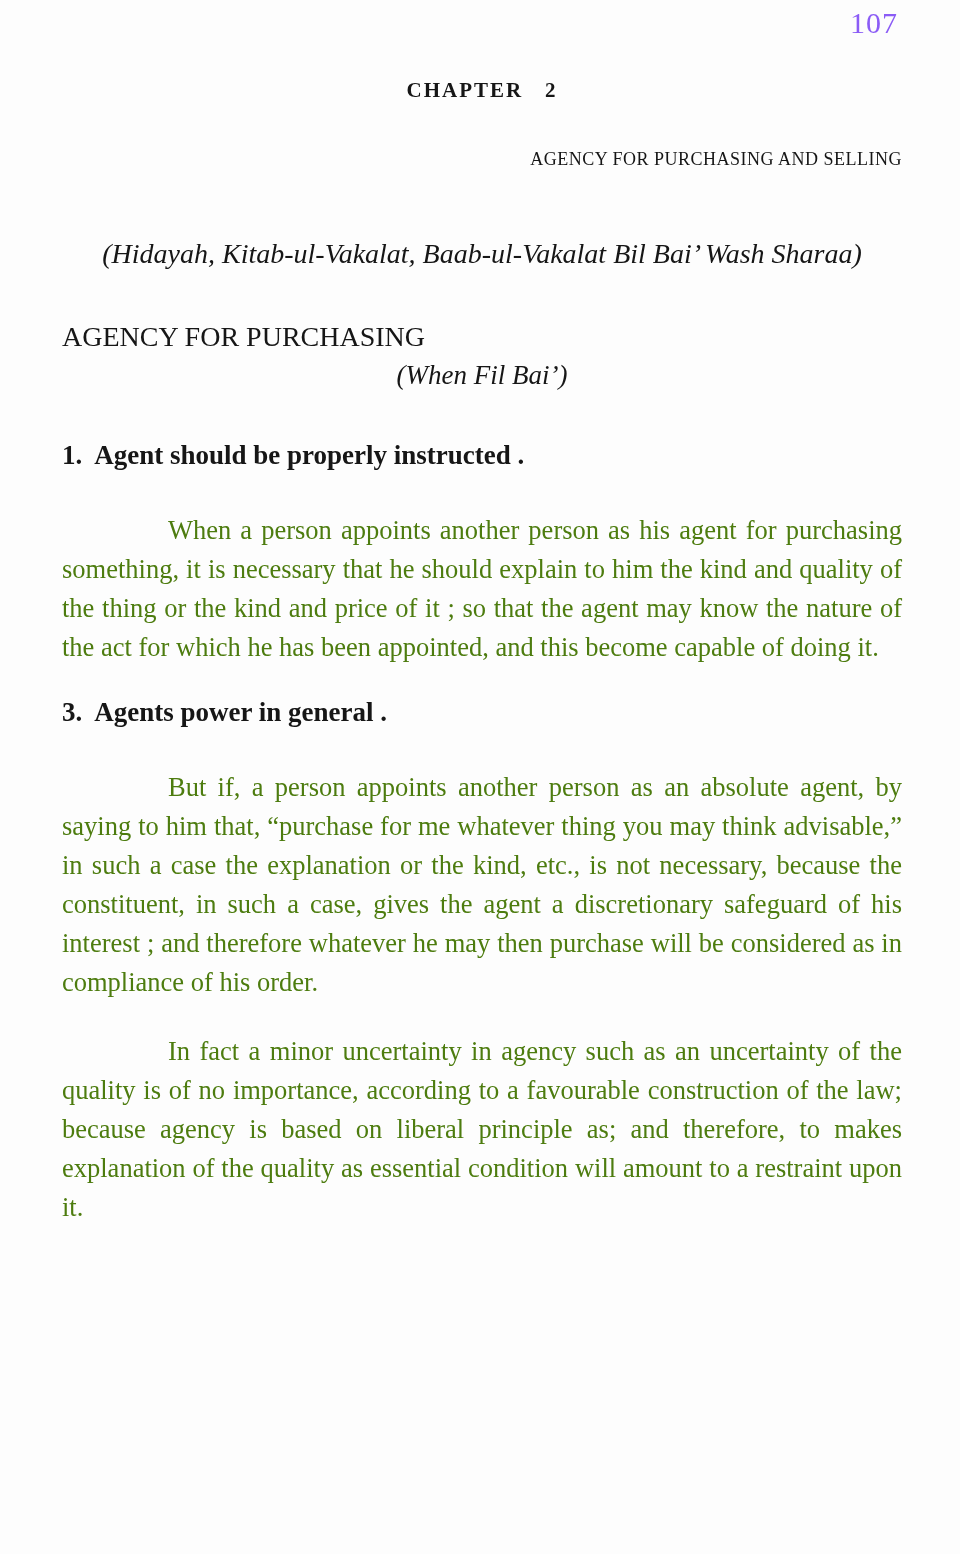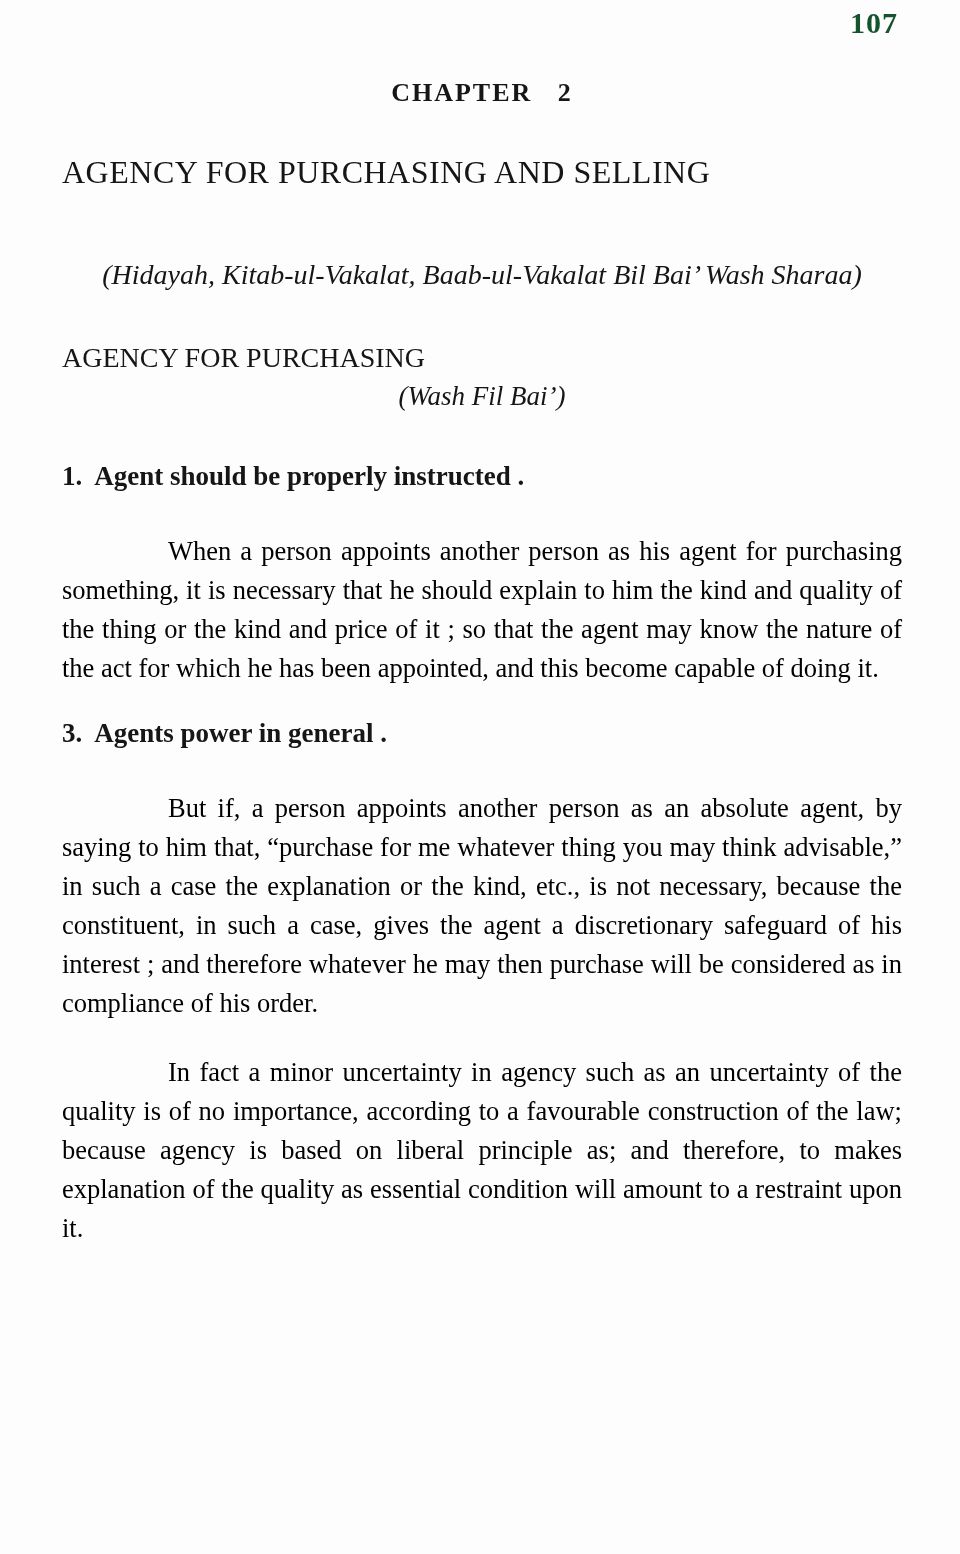--- a/index.html
+++ b/index.html
@@ -15,37 +15,36 @@
     font-family: "Liberation Serif", "DejaVu Serif", serif;
     color: #161616;
     overflow: hidden;
   }
   .page-number {
     position: absolute;
     top: 6px;
     right: 62px;
     font-size: 30px;
     letter-spacing: 1px;
-    color: #14532d;
-    font-weight: bold;
+    color: #8b5cf6;
   }
   .content {
     padding: 78px 58px 0 62px;
   }
   .chapter-heading {
     text-align: center;
     font-weight: bold;
-    font-size: 26px;
+    font-size: 21px;
     letter-spacing: 2px;
     white-space: pre-wrap;
     margin: 0 0 46px 0;
   }
   .chapter-title {
-    text-align: left;
-    font-size: 32px;
+    text-align: right;
+    font-size: 18px;
     letter-spacing: 0.5px;
     margin: 0 0 64px 0;
   }
   .chapter-subtitle {
     text-align: center;
     font-style: italic;
     font-size: 28px;
     line-height: 40px;
     margin: 16px auto 44px auto;
     max-width: 800px;
@@ -75,21 +74,21 @@
     font-size: 27px;
     white-space: pre-wrap;
     margin: 12px 0 40px 0;
   }
   .body-paragraph {
     font-size: 26.5px;
     line-height: 39px;
     text-align: justify;
     text-indent: 106px;
     margin: 0 0 30px 0;
-    color: #000000;
+    color: #4d7c0f;
   }
   .item {
     margin-bottom: 22px;
   }
 </style>
 </head>
 <body>
 
 <div class="page">
 
@@ -99,21 +98,21 @@
 
     <h1 class="chapter-heading">CHAPTER   2</h1>
 
     <div class="chapter-title">AGENCY FOR PURCHASING AND SELLING</div>
 
     <div class="chapter-subtitle">(Hidayah, Kitab-ul-Vakalat, Baab-ul-Vakalat Bil Bai’ Wash Sharaa)</div>
 
 
     <div class="section-title">AGENCY FOR PURCHASING</div>
 
-    <div class="section-subtitle">(Wash Fil Bai’)</div>
+    <div class="section-subtitle">(When Fil Bai’)</div>
 
     <div class="item">
       <h3 class="item-heading">1.  Agent should be properly instructed .</h3>
       <p class="body-paragraph">When a person appoints another person as his agent for purchasing something, it is necessary that he should explain to him the kind and quality of the thing or the kind and price of it ; so that the agent may know the nature of the act for which he has been appointed, and this become capable of doing it.</p>
     </div>
 
     <div class="item">
       <h3 class="item-heading">3.  Agents power in general .</h3>
       <p class="body-paragraph">But if, a person appoints another person as an absolute agent, by saying to him that, “purchase for me whatever thing you may think advisable,” in such a case the explanation or the kind, etc., is not necessary, because the constituent, in such a case, gives the agent a discretionary safeguard of  his interest ; and therefore whatever he may then purchase will be considered as in compliance of his order.</p>
       <p class="body-paragraph">In fact a minor uncertainty in agency such as an uncertainty of the quality is of no importance, according to a favourable construction of the law; because agency is based on liberal principle as; and therefore, to makes explanation of the quality as essential condition will amount to a restraint upon it.</p>

